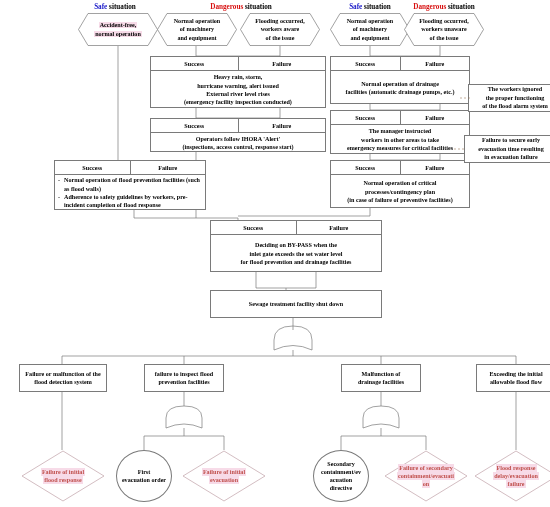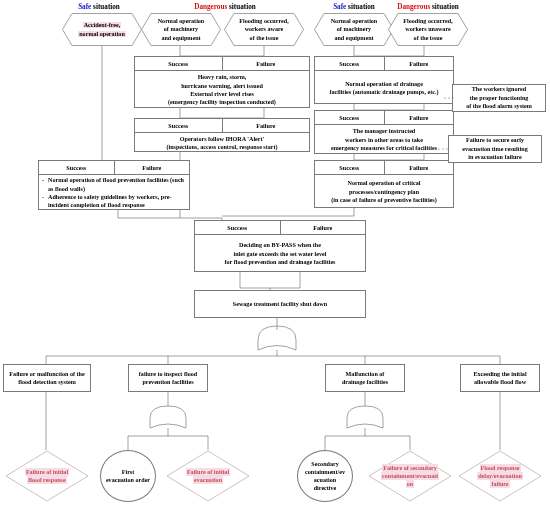--- a/index.html
+++ b/index.html
@@ -1,21 +1,21 @@
 <!DOCTYPE html>
 <html><head>
 <meta charset="utf-8">
 <style>
   html,body{margin:0;padding:0;}
   body{
     width:550px;height:507px;background:#ffffff;
     font-family:"Liberation Serif", serif;
     color:#000;position:relative;overflow:hidden;
   }
-  #canvas{position:absolute;left:0;top:0;width:448px;height:507px;}
+  #canvas{position:absolute;left:16px;top:0;width:448px;height:507px;}
   svg.lines{position:absolute;left:0;top:0;width:550px;height:507px;pointer-events:none;}
 
   .hdr{position:absolute;font-size:7.2px;font-weight:bold;text-align:center;line-height:1;white-space:nowrap;}
   .hdr .k{color:#1818c8;}
   .hdr .d{color:#d81111;}
   .hdr .n{color:#000;}
 
   .hex{position:absolute;}
   .hex svg{position:absolute;left:0;top:0;}
   .hex .tx{position:absolute;left:0;top:0;width:100%;height:100%;

